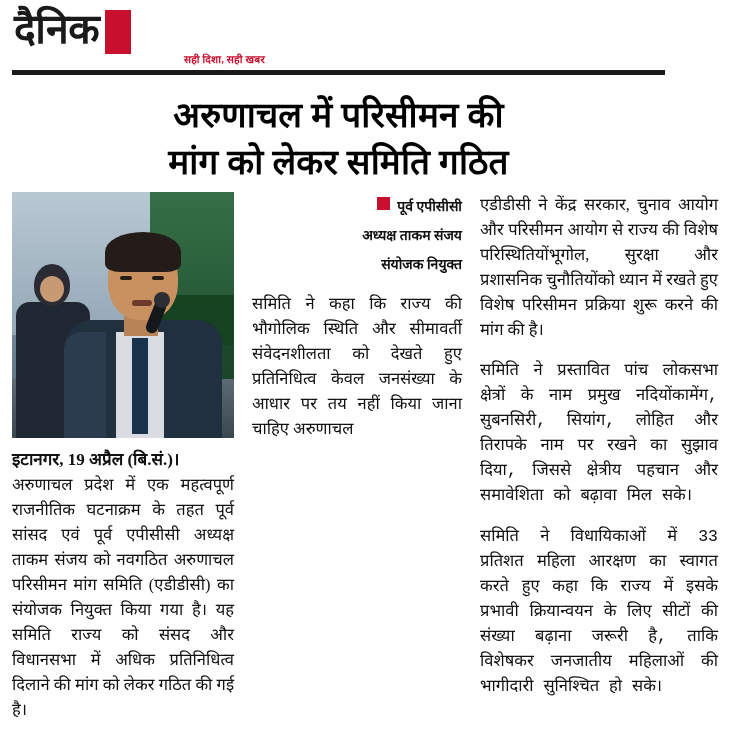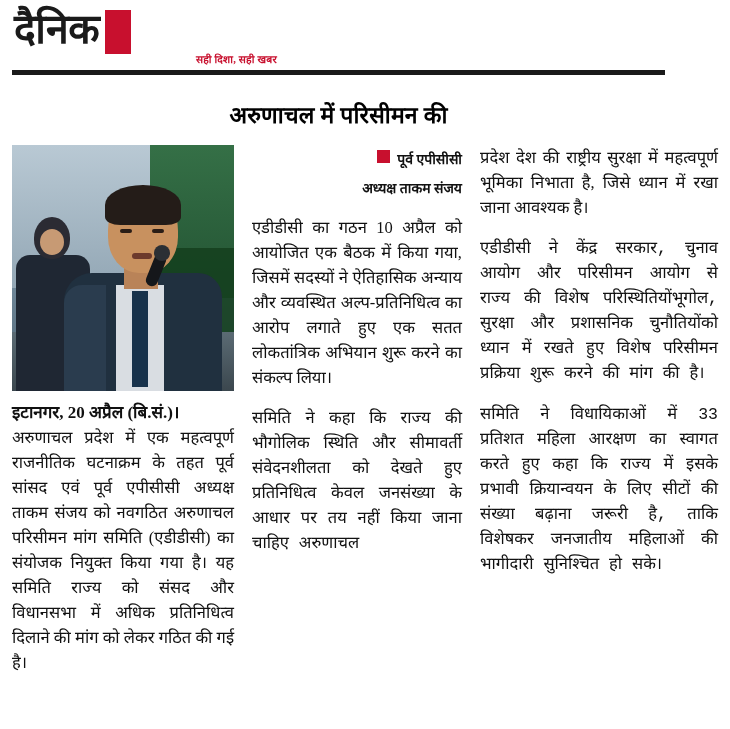--- a/index.html
+++ b/index.html
@@ -46,41 +46,41 @@
   }
   .logo-block {
     width: 26px;
     height: 44px;
     background: #c8102e;
     margin-top: 4px;
     flex: 0 0 auto;
   }
   .tagline {
     position: absolute;
-    left: 196px;
+    left: 184px;
     top: 52px;
     font-size: 10.5px;
     font-weight: bold;
     color: #c8102e;
     letter-spacing: 0.2px;
   }
   .masthead-rule {
     position: absolute;
     left: 12px;
     right: 12px;
     top: 70px;
     height: 5px;
     background: #1a1a1a;
   }
 
   
   .headline {
     text-align: center;
     font-weight: bold;
-    font-size: 23px;
+    font-size: 35px;
     line-height: 47px;
     letter-spacing: 0.2px;
     color: #000000;
     padding: 14px 26px 6px 26px;
     box-sizing: border-box;
   }
   .headline-line { display: block; }
 
   
   .content {
@@ -234,20 +234,21 @@
     <div class="masthead-inner">
       <div class="logo-text">दैनिक</div>
       <div class="logo-block"></div>
     </div>
     <div class="tagline">सही दिशा, सही खबर</div>
     <div class="masthead-rule"></div>
   </div>
 
   <div class="headline">
     <span class="headline-line">अरुणाचल में परिसीमन की</span>
+    <span class="headline-line">मांग को लेकर समिति गठित</span>
   </div>
 
   <div class="content">
 
     <div class="col col-left">
       <div class="photo">
         <div class="sky"></div>
         <div class="greenwall"></div>
         <div class="greenwall2"></div>
         <div class="ground"></div>
@@ -260,39 +261,39 @@
         <div class="man-tie"></div>
         <div class="man-neck"></div>
         <div class="man-head"></div>
         <div class="man-hair"></div>
         <div class="man-eye-l"></div>
         <div class="man-eye-r"></div>
         <div class="man-mouth"></div>
         <div class="mic"></div>
         <div class="mic-head"></div>
       </div>
-      <div class="caption-lead">इटानगर, 20 अप्रैल (बि.सं.)।</div>
+      <div class="caption-lead">इटानगर, 19 अप्रैल (बि.सं.)।</div>
       <div class="body-text">
         <p>अरुणाचल प्रदेश में एक महत्वपूर्ण राजनीतिक घटनाक्रम के तहत पूर्व सांसद एवं पूर्व एपीसीसी अध्यक्ष ताकम संजय को नवगठित अरुणाचल परिसीमन मांग समिति (एडीडीसी) का संयोजक नियुक्त किया गया है। यह समिति राज्य को संसद और विधानसभा में अधिक प्रतिनिधित्व दिलाने की मांग को लेकर गठित की गई है।</p>
       </div>
     </div>
 
     <div class="col col-mid">
       <div class="subhead">
         <span class="sq"></span><span>पूर्व एपीसीसी</span><br>
         <span>अध्यक्ष ताकम संजय</span><br>
+        <span>संयोजक नियुक्त</span>
       </div>
       <div class="body-text">
-        <p>एडीडीसी का गठन 10 अप्रैल को आयोजित एक बैठक में किया गया, जिसमें सदस्यों ने ऐतिहासिक अन्याय और व्यवस्थित अल्प-प्रतिनिधित्व का आरोप लगाते हुए एक सतत लोकतांत्रिक अभियान शुरू करने का संकल्प लिया।</p>
         <p>समिति ने कहा कि राज्य की भौगोलिक स्थिति और सीमावर्ती संवेदनशीलता को देखते हुए प्रतिनिधित्व केवल जनसंख्या के आधार पर तय नहीं किया जाना चाहिए अरुणाचल</p>
       </div>
     </div>
 
     <div class="col col-right">
       <div class="body-text">
-        <p>प्रदेश देश की राष्ट्रीय सुरक्षा में महत्वपूर्ण भूमिका निभाता है, जिसे ध्यान में रखा जाना आवश्यक है।</p>
         <p>एडीडीसी ने केंद्र सरकार, चुनाव आयोग और परिसीमन आयोग से राज्य की विशेष परिस्थितियोंभूगोल, सुरक्षा और प्रशासनिक चुनौतियोंको ध्यान में रखते हुए विशेष परिसीमन प्रक्रिया शुरू करने की मांग की है।</p>
+        <p>समिति ने प्रस्तावित पांच लोकसभा क्षेत्रों के नाम प्रमुख नदियोंकामेंग, सुबनसिरी, सियांग, लोहित और तिरापके नाम पर रखने का सुझाव दिया, जिससे क्षेत्रीय पहचान और समावेशिता को बढ़ावा मिल सके।</p>
         <p>समिति ने विधायिकाओं में 33 प्रतिशत महिला आरक्षण का स्वागत करते हुए कहा कि राज्य में इसके प्रभावी क्रियान्वयन के लिए सीटों की संख्या बढ़ाना जरूरी है, ताकि विशेषकर जनजातीय महिलाओं की भागीदारी सुनिश्चित हो सके।</p>
       </div>
     </div>
 
   </div>
 </div>
 
 </body></html>

